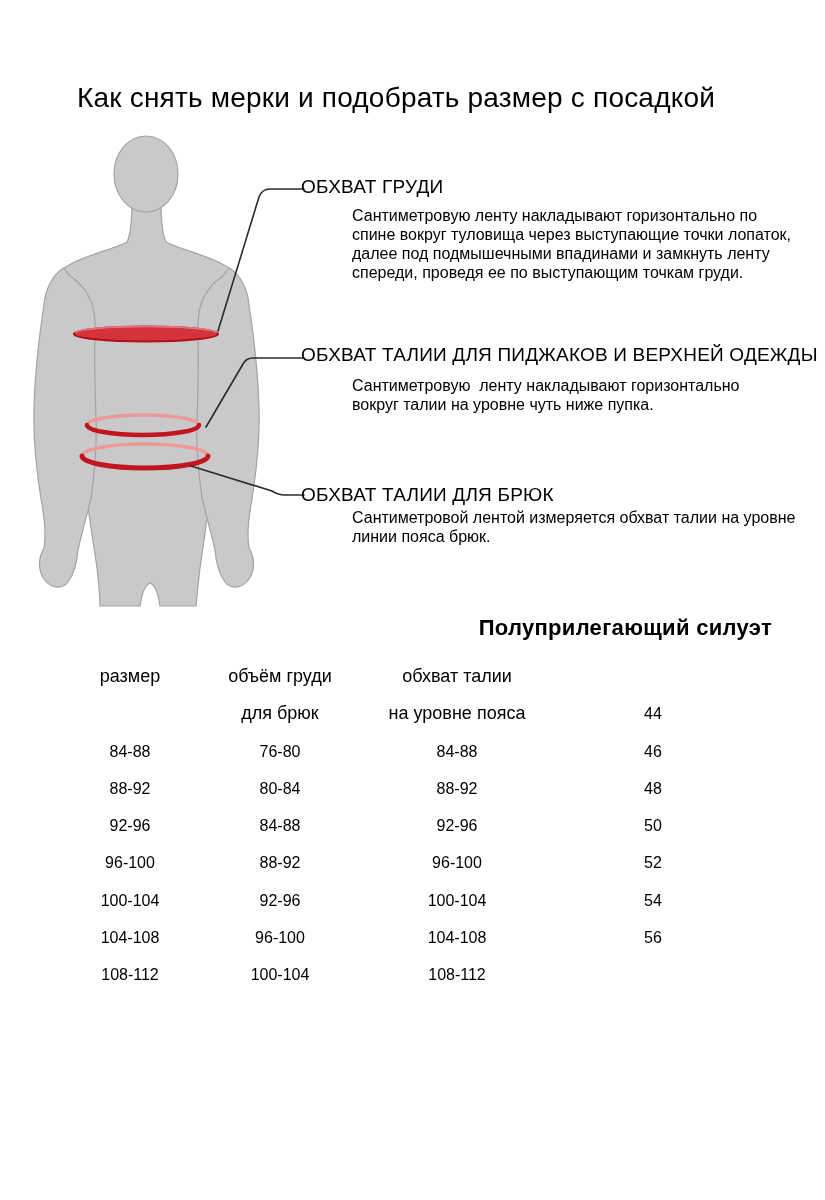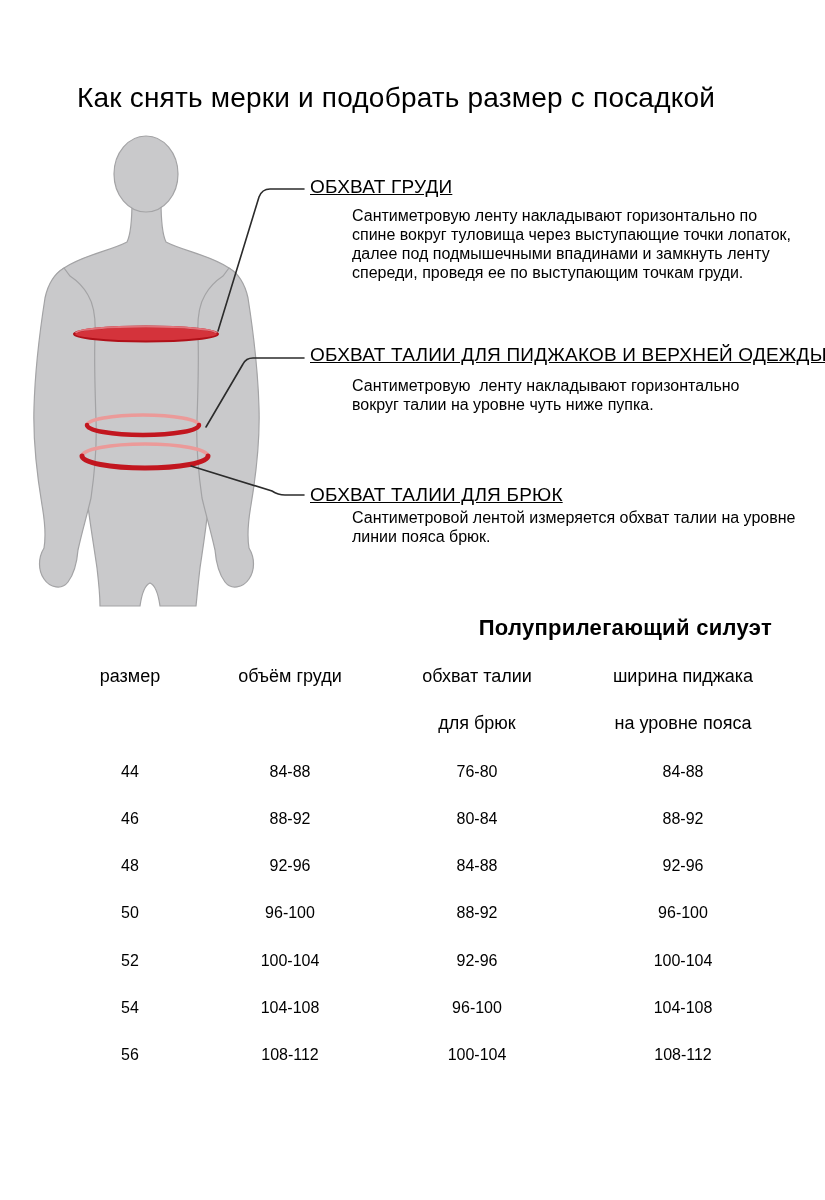--- a/index.html
+++ b/index.html
@@ -16,25 +16,24 @@
   .page-title {
     left: 77px; top: 82px;
     font-size: 28px;
     letter-spacing: 0.2px;
     white-space: nowrap;
   }
 
   .figure-svg { left: 0; top: 128px; width: 320px; height: 485px; }
 
   .m-heading {
-    left: 310px;
+    left: 301px;
     font-size: 19px;
     letter-spacing: 0.2px;
     white-space: nowrap;
-    text-decoration: underline;
   }
   .m-desc {
     left: 312px;
     font-size: 16px;
     line-height: 19px;
     margin-left: 40px;
   }
   .m-desc .desc-line { white-space: pre; }
 
   .table-title {
@@ -43,21 +42,20 @@
     font-size: 22px;
     font-weight: bold;
     letter-spacing: 0.3px;
   }
 
   .size-grid {
     left: 80px; top: 658px;
     display: grid;
     grid-template-columns: 100px 200px 154px 238px;
     grid-auto-rows: 37.3px;
-    gap: 10px;
   }
   .size-grid .cell {
     text-align: center;
     line-height: 37.3px;
     white-space: nowrap;
   }
   .size-grid .hdr { font-size: 18px; }
   .size-grid .num { font-size: 16px; }
 </style>
 </head>
@@ -153,21 +151,20 @@
   <div class="desc-line">линии пояса брюк.</div>
 </div>
 
 <div class="abs table-title">Полуприлегающий силуэт</div>
 
 <div class="abs size-grid">
 
   <div class="cell hdr">размер</div>
   <div class="cell hdr">объём груди</div>
   <div class="cell hdr">обхват талии</div>
-  <div class="cell hdr">ширина пиджака</div>
 
   <div class="cell hdr"></div>
   <div class="cell hdr"></div>
   <div class="cell hdr">для брюк</div>
   <div class="cell hdr">на уровне пояса</div>
 
   <div class="cell num">44</div>
   <div class="cell num">84-88</div>
   <div class="cell num">76-80</div>
   <div class="cell num">84-88</div>

